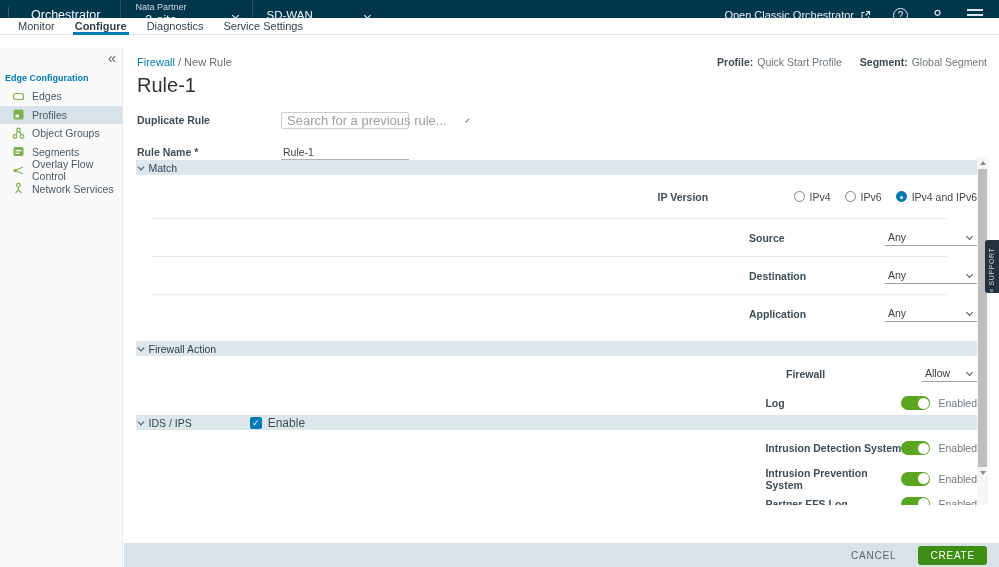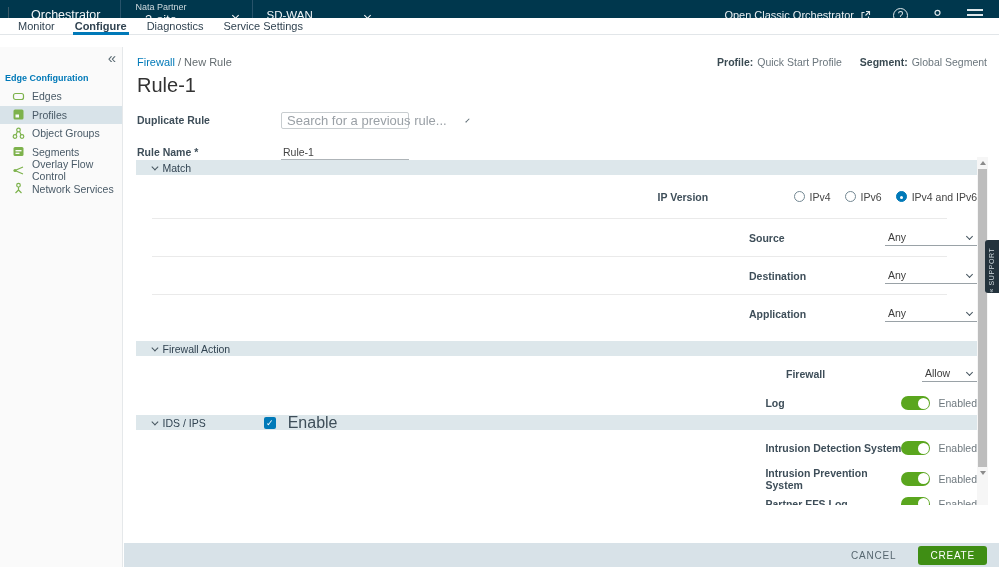--- a/index.html
+++ b/index.html
@@ -51,21 +51,21 @@
   .tf-row .lbl { width:144px; font-size:10.5px; font-weight:bold; color:#3e4e59; }
   .combo { width:128px; height:17px; border:1px solid #c8cdd0; border-radius:2px; background:#fff; display:flex; align-items:center; padding:0 5px; gap:4px; }
   .combo input { border:none; outline:none; flex:1; font-size:13px; color:#444; font-family:"Liberation Sans", sans-serif; background:transparent; }
   .combo input::placeholder { color:#9aa0a6; }
   .combo .chev { color:#5a6a72; }
   .uline-input { width:128px; border:none; border-bottom:1px solid #aeb4b8; outline:none; font-size:10.5px; color:#444; padding:1px 2px; font-family:"Liberation Sans", sans-serif; background:transparent; }
 
   
   .scroll-panel { position:absolute; top:110px; left:12px; width:852px; height:348px; overflow:hidden; }
   .panel-inner { margin-right:11px; }
-  .sec-head { height:15px; background:#dde7eb; display:flex; align-items:center; padding-left:16px; gap:6px; font-size:10.5px; color:#314351; }
+  .sec-head { height:15px; background:#dde7eb; display:flex; align-items:center; padding-left:2px; gap:6px; font-size:10.5px; color:#314351; }
   .sec-head .chev { color:#46555f; width:4.5px; height:4.5px; transform:rotate(45deg) translateY(-1px); }
   .sec-head.first { margin-top:3px; }
   .frow { display:flex; align-items:center;justify-content:flex-end; }
   .frow .lbl { width:136px; margin-left:16px; font-size:10.5px; font-weight:bold; color:#3e4e59; flex:0 0 auto; }
   .frow.h43 { height:43px; } .frow.h37 { height:37px; } .frow.h35 { height:35px; }
   .frow.h24 { height:24px; } .frow.h36t { height:36px; align-items:center; } .frow.h25 { height:25px; }
   .divider { height:1px; background:#eaeaea; margin:0 30px 0 16px; }
   .gap9 { height:9px; }
 
   .radio-group { display:flex; align-items:center; gap:14px; }
@@ -76,21 +76,21 @@
 
   .uline-select { display:flex; align-items:center; justify-content:space-between; border-bottom:1px solid #9aa2a7; font-size:10.5px; color:#3c3c3c; padding:1px 3px 2px 3px; cursor:pointer; }
   .uline-select .chev { color:#46555f; margin-right:2px; }
   .w92 { width:92px; } .w55 { width:55px; }
 
   .toggle { width:29px; height:14px; border-radius:8px; background:#5aa61e; position:relative; cursor:pointer; flex:0 0 auto; }
   .toggle::after { content:""; position:absolute; right:1.5px; top:1.5px; width:11px; height:11px; background:#fff; border-radius:50%; }
   .toggle-state { font-size:10.5px; color:#6e787e; margin-left:8px; }
 
   .checkbox { width:12px; height:12px; background:#0079b8; border-radius:2px; color:#fff; font-size:9px; display:flex; align-items:center; justify-content:center; cursor:pointer; flex:0 0 auto; }
-  .cb-label { font-size:16px; color:#3e4e59; margin-left:12px; }
+  .cb-label { font-size:12px; color:#3e4e59; margin-left:6px; }
   .sec-enable { display:flex; align-items:center; margin-left:52px; }
 
   
   .sbar { position:absolute; top:0; right:0; width:11px; height:348px; background:#f6f6f6; }
   .sb-btn { position:absolute; left:0; width:11px; height:11px; display:flex; align-items:center; justify-content:center; cursor:pointer; }
   .sb-up { top:0; } .sb-down { bottom:27px; }
   .tri-up { width:0; height:0; border-left:3.5px solid transparent; border-right:3.5px solid transparent; border-bottom:4.5px solid #8b8b8b; }
   .tri-down { width:0; height:0; border-left:3.5px solid transparent; border-right:3.5px solid transparent; border-top:4.5px solid #8b8b8b; }
   .sb-thumb { position:absolute; top:12px; left:1px; width:9px; height:298px; background:#bdbdbd; cursor:pointer; }
 

